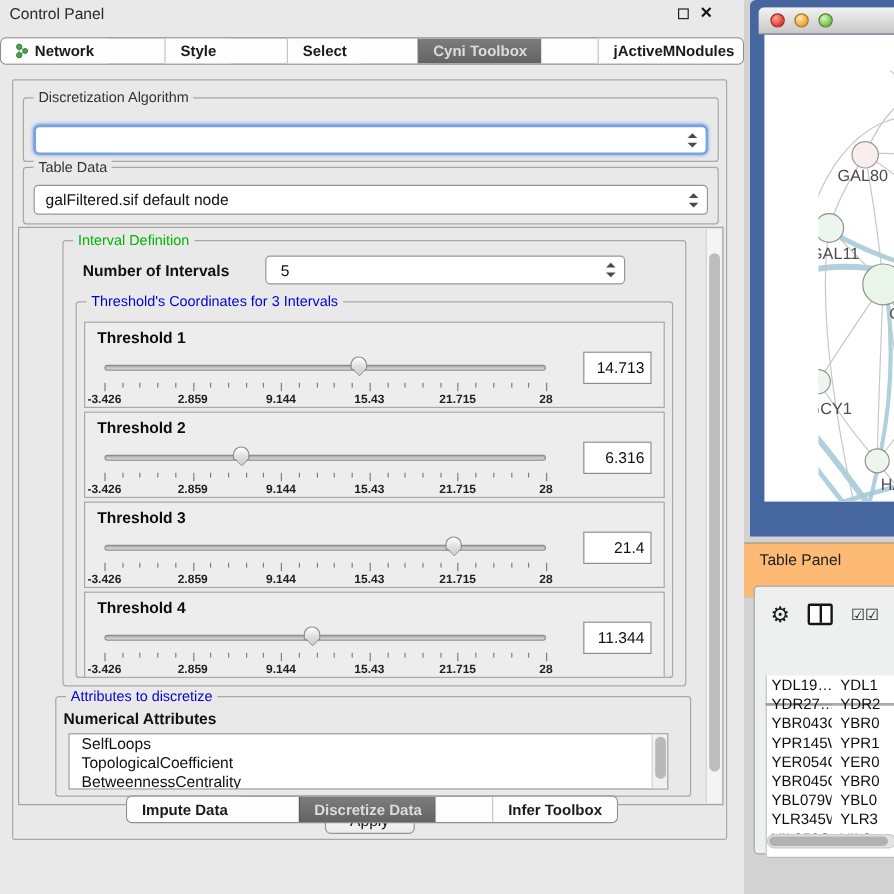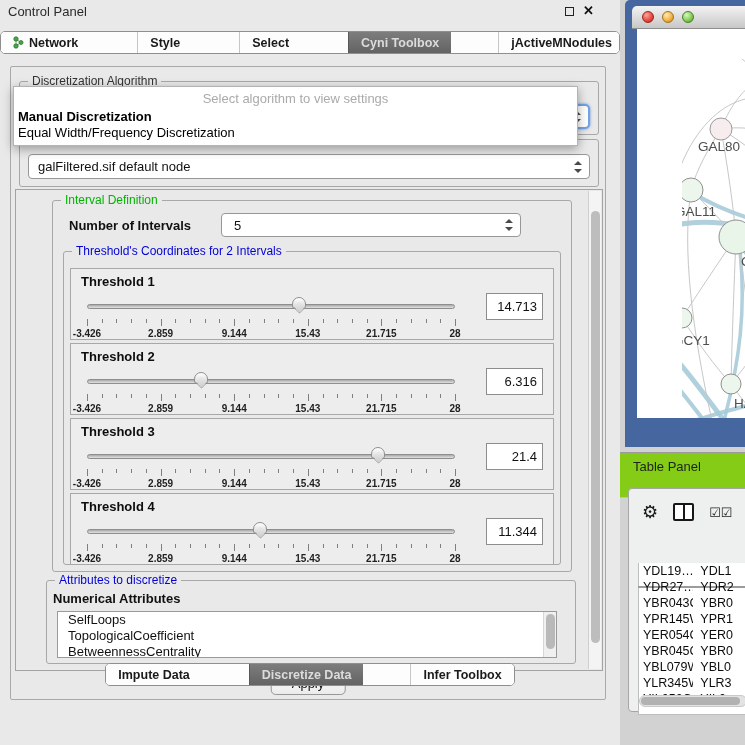--- a/index.html
+++ b/index.html
@@ -98,21 +98,21 @@
                   border-bottom:1px solid #8e8e8e; border-radius:5px 0 0 0; display:flex; align-items:center; gap:8px; padding-left:10px; }
   .tl { width:12px; height:12px; border-radius:50%; }
   .tl-red    { background:radial-gradient(circle at 35% 30%, #ffa395, #e2463c 62%, #a92820); border:1px solid #99261e; }
   .tl-yellow { background:radial-gradient(circle at 35% 30%, #ffeab0, #f0ad3d 62%, #c07a1c); border:1px solid #a3731c; }
   .tl-green  { background:radial-gradient(circle at 35% 30%, #d9f6c0, #7cc94f 62%, #4b8f26); border:1px solid #4f7f2a; }
   .net-canvas-wrap { position:absolute; left:12px; top:29px; width:108px; height:389px; background:#fff; overflow:hidden;padding-left:45px; }
   .edge-gray { fill:none; stroke:#c7c7c7; }
   .edge-teal { fill:none; stroke:#a6cbd8; opacity:.9; }
   .node-label { font-family:"Liberation Sans",sans-serif; font-size:13.5px; fill:#4d4d4d; }
 
-  .tp-titlebar { position:absolute; left:0; top:452px; width:125px; height:46px; background:#84cc16;
+  .tp-titlebar { position:absolute; left:0; top:452px; width:125px; height:46px; background:#fdba74;
                  border-top:1px solid #9a9a9a; border-bottom:1px solid #c2c2c2; font-size:13px; color:#1f1f1f;
                  line-height:27px; padding-left:13px; }
   .table-panel { position:absolute; left:8px; top:488px; width:130px; height:224px; background:#eef0f0;
                  border:1px solid #a5a5a5; border-radius:4px; }
   .tp-toolbar { position:absolute; left:0; top:6px; right:0; height:34px; display:flex; align-items:center; gap:15px; padding-left:13px; }
   .gear-icon { font-size:18px; color:#1b1b1b; line-height:1; }
   .split-icon { width:21px; height:18px; border:2px solid #161616; border-radius:2px; position:relative; background:#fff; }
   .split-icon::after { content:''; position:absolute; left:50%; top:0; bottom:0; width:2px; background:#161616; transform:translateX(-50%); }
   .checks-icon { font-size:13px; color:#222; letter-spacing:0; }
   .tp-table { position:absolute; left:9px; top:50px; right:2px; bottom:12px; }
@@ -192,21 +192,21 @@
 
         <div class="group interval-group">
           <span class="group-label lbl-green">Interval Definition</span>
           <span class="noi-label">Number of Intervals</span>
           <div class="combo noi-combo">
             <span class="combo-text" style="left:12px;">5</span>
             <span class="stepper"></span>
           </div>
 
           <div class="group thresholds-group">
-            <span class="group-label lbl-blue">Threshold's Coordinates for 2 Intervals</span>
+            <span class="group-label lbl-blue">Threshold's Coordinates for 3 Intervals</span>
             <div id="thresholds">
                 <div class="threshold-box">
                   <div class="th-label">Threshold 1</div>
                   <div class="th-slider">
                     <div class="track"></div>
                     <div class="ticks">
                       <span class="tick major" style="left: 0%;"></span>
                       <span class="tick" style="left: 4%;"></span>
                       <span class="tick" style="left: 8%;"></span>
                       <span class="tick" style="left: 12%;"></span>
@@ -410,25 +410,20 @@
           </div>
         <div class="seg selected">
             <span>Discretize Data</span>
           </div>
         <div class="seg">
             <span>Infer Toolbox</span>
           </div>
       </div>
     </div>
 
-    <div class="algo-popup">
-      <div class="popup-placeholder">Select algorithm to view settings</div>
-      <div class="popup-item bold">Manual Discretization</div>
-      <div class="popup-item">Equal Width/Frequency Discretization</div>
-    </div>
   </section>
 
   <section class="right-side">
 
     <div class="net-frame">
       <div class="net-titlebar">
         <span class="tl tl-red"></span>
         <span class="tl tl-yellow"></span>
         <span class="tl tl-green"></span>
       </div>

